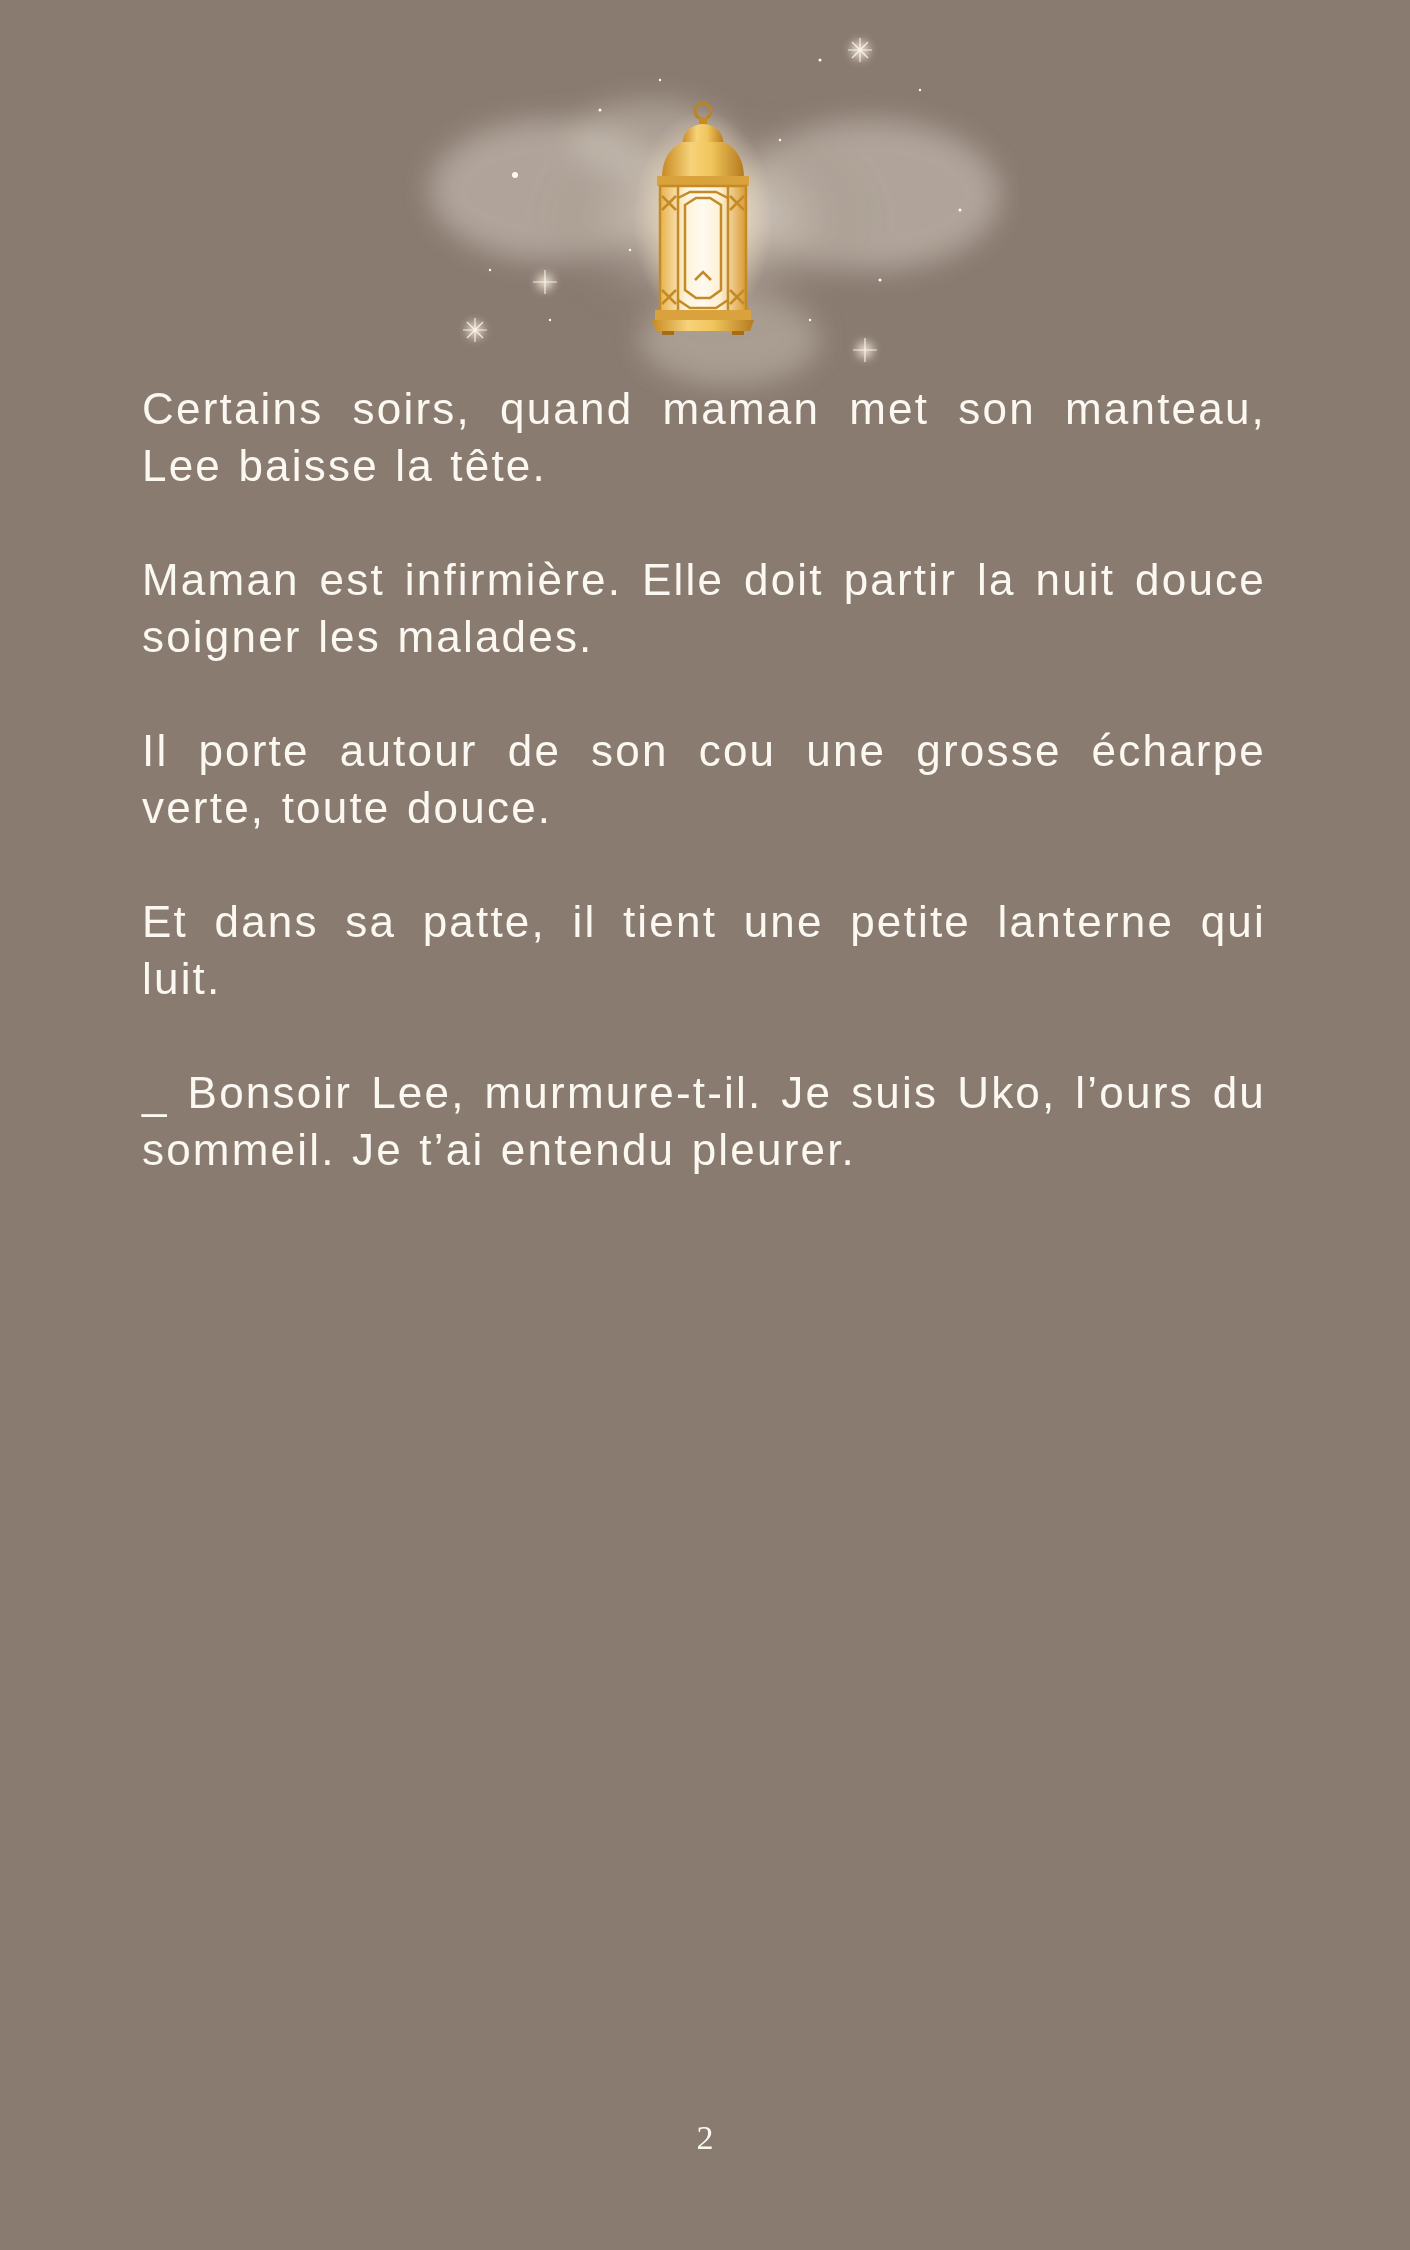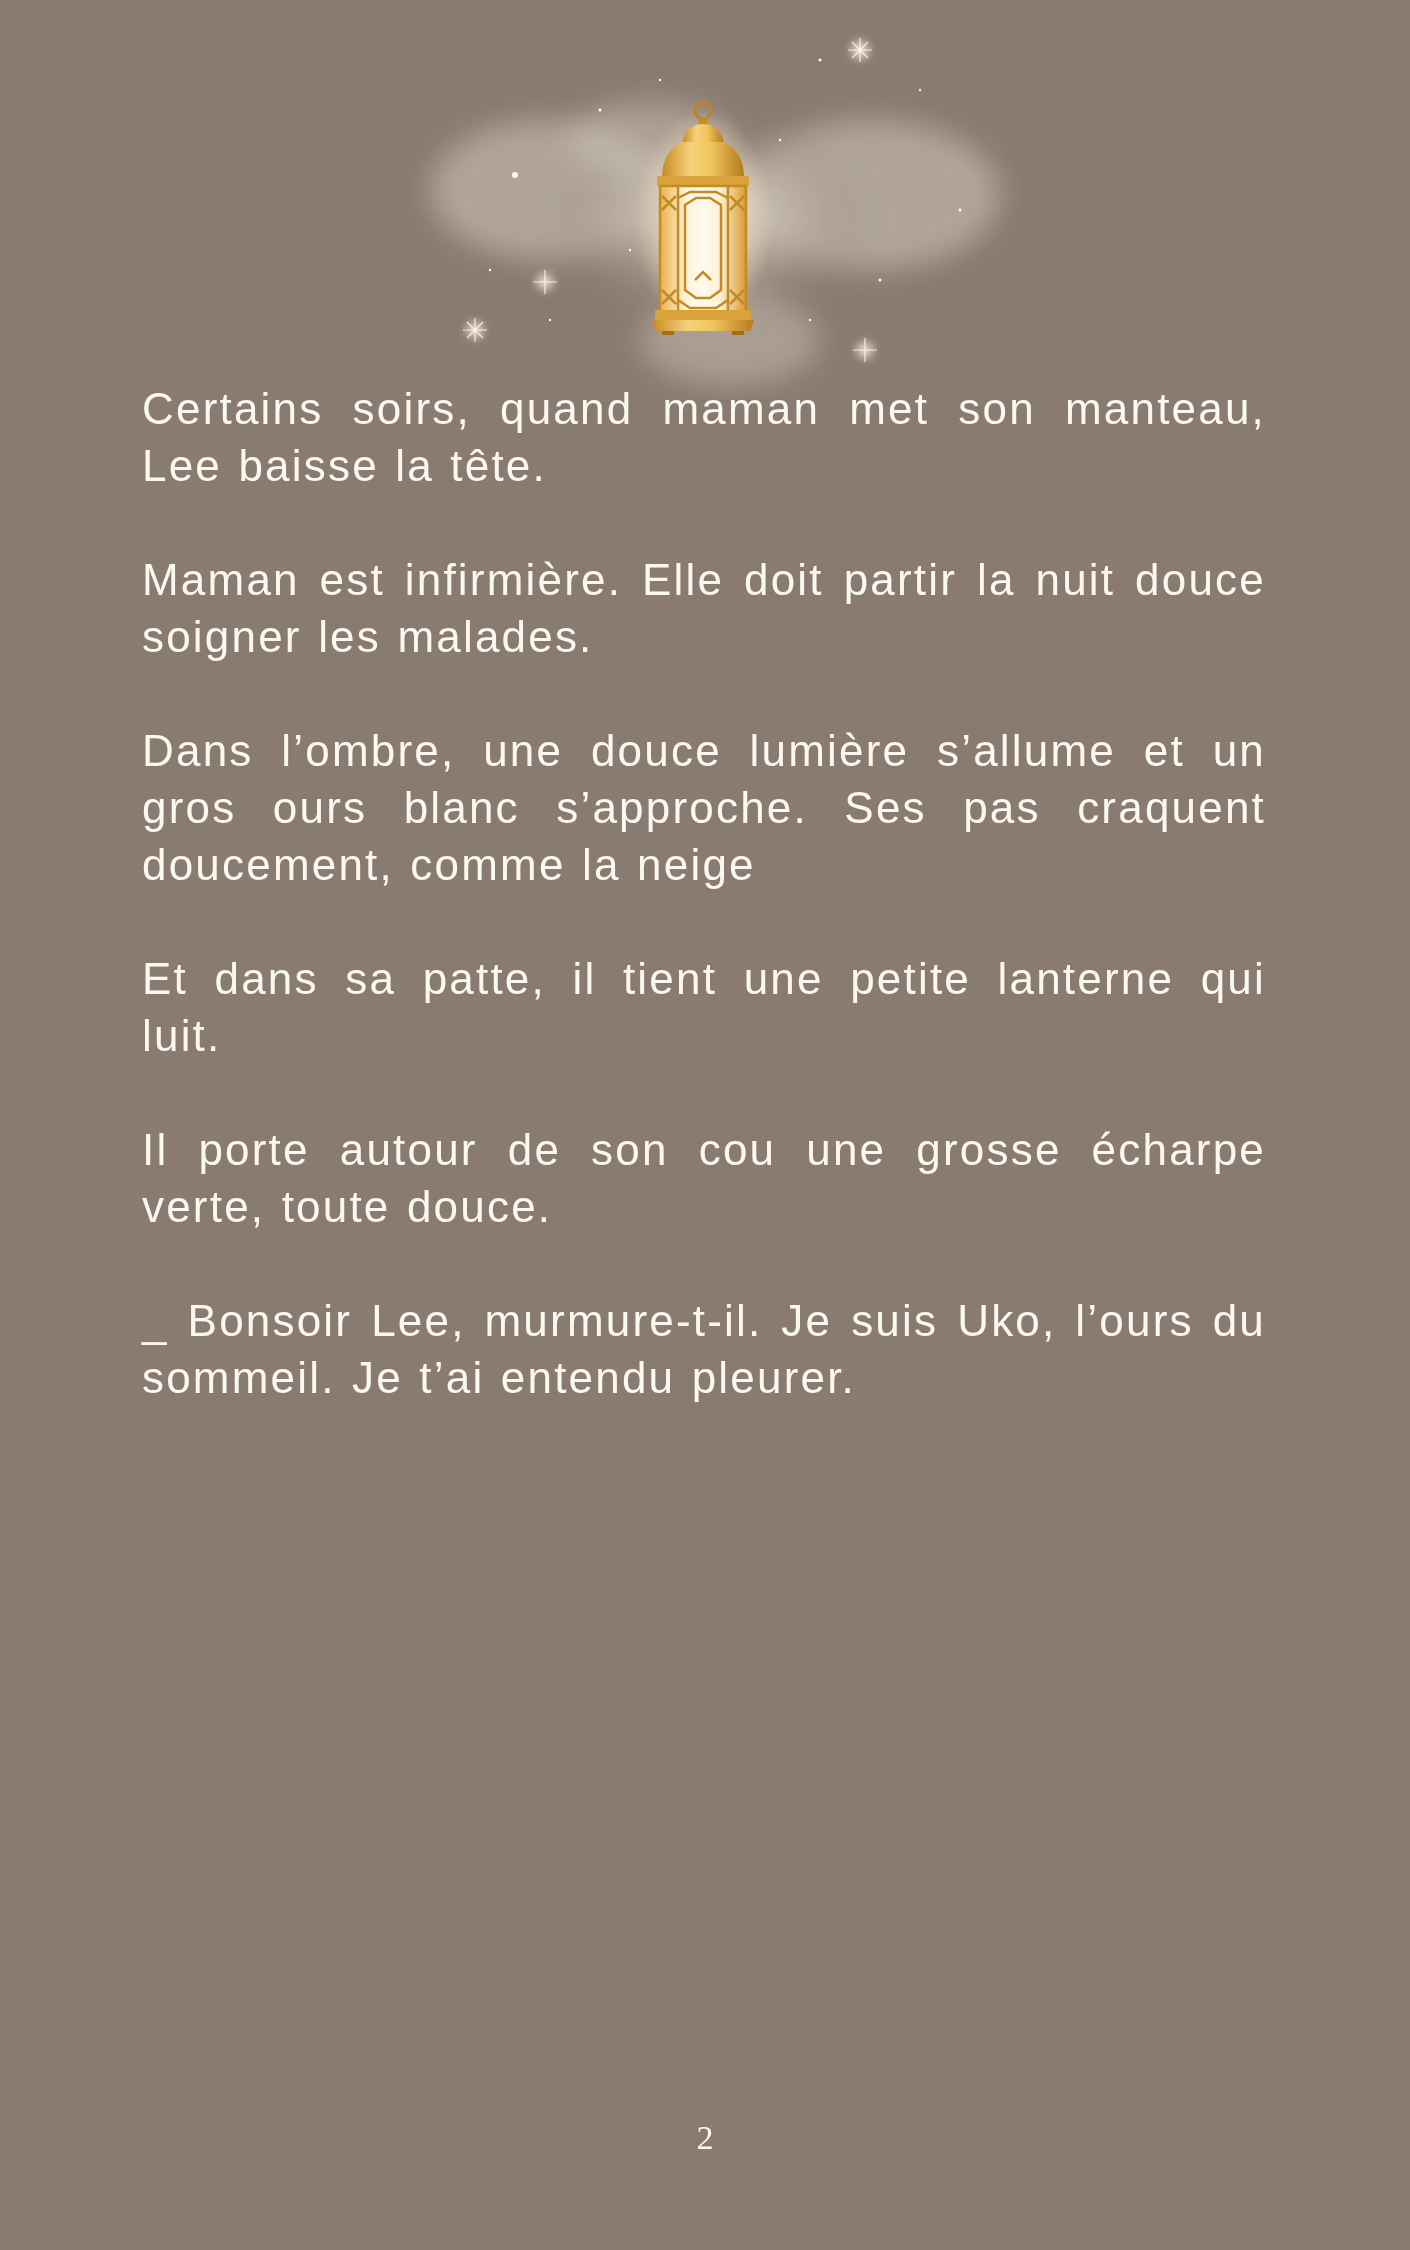--- a/index.html
+++ b/index.html
@@ -168,20 +168,19 @@
       <rect x="255" y="290" width="96" height="10" fill="#d9a23c"></rect>
       <path d="M252 300 L354 300 L350 311 L256 311 Z" fill="url(#goldGrad)"></path>
       <rect x="262" y="311" width="12" height="4" fill="#a56d18"></rect>
       <rect x="332" y="311" width="12" height="4" fill="#a56d18"></rect>
     </svg>
   </div>
 
   <div class="story">
     <p>Certains soirs, quand maman met son manteau, Lee baisse la tête.</p>
     <p>Maman est infirmière. Elle doit partir la nuit douce soigner les malades.</p>
-    <p>Dans l’ombre, une douce lumière s’allume et un gros ours blanc s’approche. Ses pas craquent doucement, comme la neige</p>
+    <p>Il porte autour de son cou une grosse écharpe verte, toute douce.</p>
     <p>Et dans sa patte, il tient une petite lanterne qui luit.</p>
-    <p>Il porte autour de son cou une grosse écharpe verte, toute douce.</p>
     <p>_ Bonsoir Lee, murmure-t-il. Je suis Uko, l’ours du sommeil. Je t’ai entendu pleurer.</p>
   </div>
 
   <div class="page-number">2</div>
 </div>
 
 </body></html>

